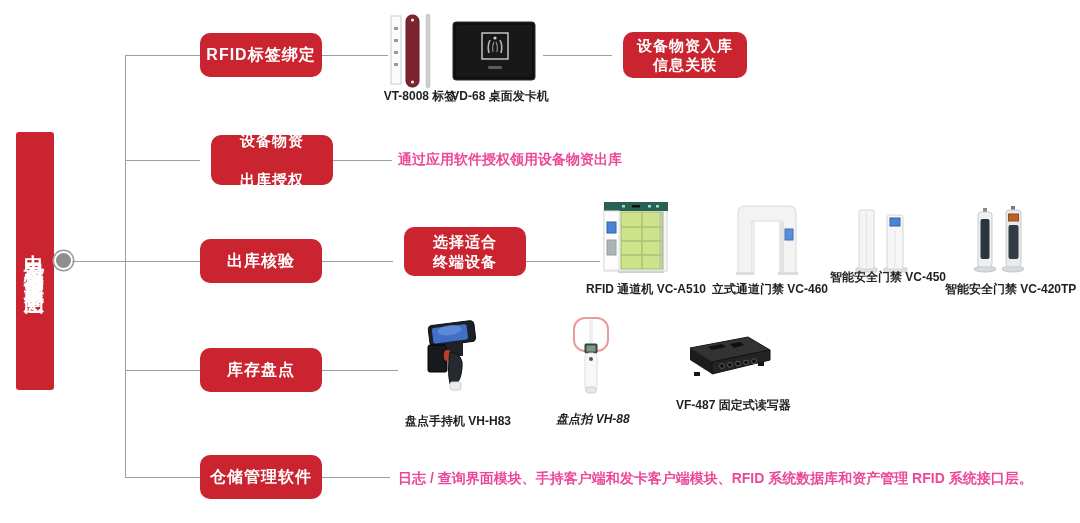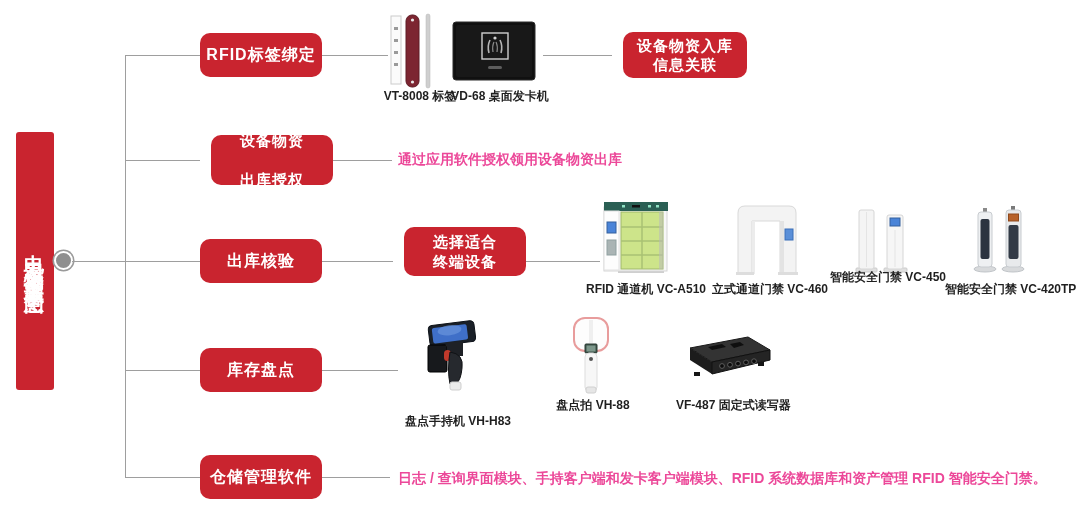--- a/index.html
+++ b/index.html
@@ -204,35 +204,35 @@
     <svg width="46" height="80" viewBox="0 0 46 80">
       <rect x="6" y="2" width="34" height="33" rx="11" fill="#fdfdfd" stroke="#e89c9c" stroke-width="2"></rect>
       <line x1="23" y1="4" x2="23" y2="27" stroke="#efefef" stroke-width="4"></line>
       <rect x="17" y="28" width="12" height="9" rx="1" fill="#3c5248" stroke="#2a3a33"></rect>
       <rect x="18.5" y="29.5" width="9" height="6" fill="#7d978b"></rect>
       <rect x="17" y="37" width="12" height="38" rx="4" fill="#f7f7f7" stroke="#dddddd"></rect>
       <circle cx="23" cy="43" r="2" fill="#555555"></circle>
       <rect x="18" y="71" width="10" height="6" rx="2" fill="#e6e6e6" stroke="#d0d0d0"></rect>
     </svg>
   </div>
-  <div class="dev-label" style="left:555px;top:397px;width:76px;">盘点拍 VH-88</div>
+  <div class="dev-label" style="left:555px;top:411px;width:76px;font-style:italic;">盘点拍 VH-88</div>
 
   <div class="dev" style="left:678px;top:332px;">
     <svg width="96" height="52" viewBox="0 0 96 52">
       <polygon points="12,16 70,5 92,18 34,30" fill="#333333" stroke="#1a1a1a"></polygon>
       <polygon points="12,16 34,30 34,42 12,28" fill="#1c1c1c"></polygon>
       <polygon points="34,30 92,18 92,28 34,42" fill="#242424" stroke="#111111"></polygon>
       <polygon points="30,15 44,12 48,15 34,18" fill="#0f0f0f"></polygon>
       <polygon points="52,12 62,10 66,13 56,16" fill="#0f0f0f"></polygon>
       <circle cx="44" cy="34" r="2.4" fill="#0c0c0c" stroke="#5d5d5d"></circle>
       <circle cx="52" cy="32.8" r="2.4" fill="#0c0c0c" stroke="#5d5d5d"></circle>
       <circle cx="60" cy="31.6" r="2.4" fill="#0c0c0c" stroke="#5d5d5d"></circle>
       <circle cx="68" cy="30.4" r="2.4" fill="#0c0c0c" stroke="#5d5d5d"></circle>
       <circle cx="76" cy="29.2" r="2.4" fill="#0c0c0c" stroke="#5d5d5d"></circle>
       <rect x="16" y="40" width="6" height="4" fill="#161616"></rect>
       <rect x="80" y="30" width="6" height="4" fill="#161616"></rect>
     </svg>
   </div>
   <div class="dev-label" style="left:676px;top:397px;width:104px;">VF-487 固定式读写器</div>
 
-  <div class="note" style="left:398px;top:470px;">日志 / 查询界面模块、手持客户端和发卡客户端模块、RFID 系统数据库和资产管理 RFID 智能安全门禁。</div>
+  <div class="note" style="left:398px;top:470px;">日志 / 查询界面模块、手持客户端和发卡客户端模块、RFID 系统数据库和资产管理 RFID 系统接口层。</div>
 
 </div>
 
 </body></html>

